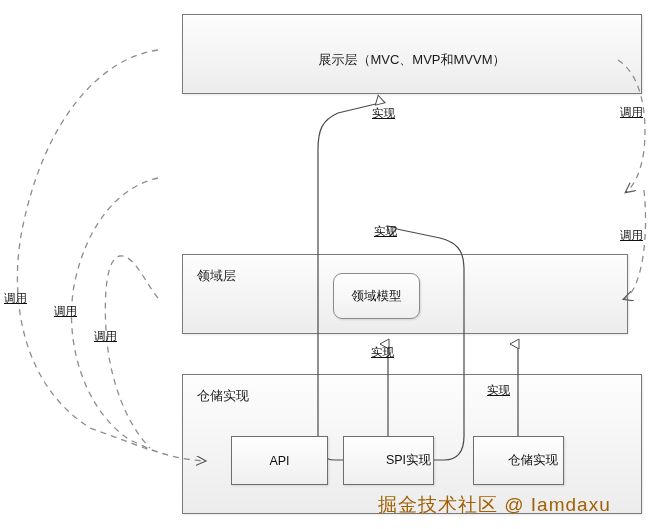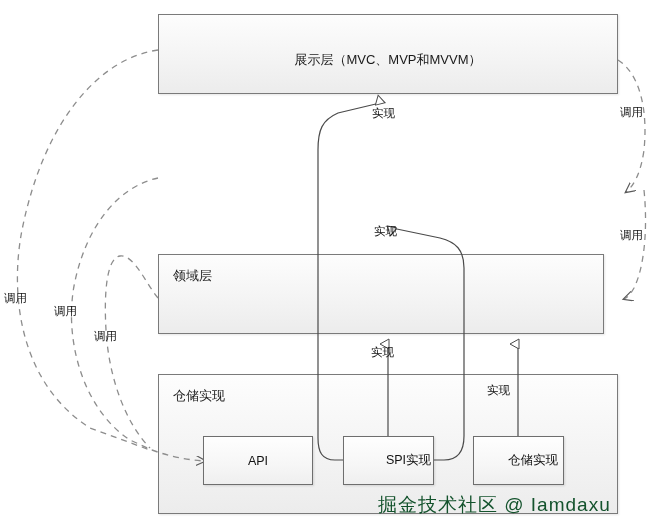--- a/index.html
+++ b/index.html
@@ -16,20 +16,21 @@
     height: 529px;
     background: #ffffff;
     overflow: hidden;
   }
   .layer-box {
     position: absolute;
     box-sizing: border-box;
     border: 1px solid #7a7a7a;
     background: linear-gradient(180deg, #fdfdfd 0%, #f4f4f4 55%, #ececec 100%);
     box-shadow: 1px 1px 2px rgba(0,0,0,0.10);
+    margin-left: 24px;
   }
   .layer-title {
     position: absolute;
     left: 14px;
     top: 12px;
     font-size: 13px;
     color: #1a1a1a;
     white-space: nowrap;
   }
   .layer-title-center {
@@ -64,25 +65,26 @@
     top: 0;
     width: 658px;
     height: 529px;
     pointer-events: none;
   }
   .edge-label {
     position: absolute;
     font-size: 11.5px;
     color: #111111;
     white-space: nowrap;
+    text-decoration: underline;
   }
   .watermark {
     position: absolute;
     font-size: 19px;
-    color: #14532d;
+    color: #a16207;
     letter-spacing: 1px;
     white-space: nowrap;
   }
 </style>
 </head>
 <body>
 
 <div id="canvas">
 
   <div class="layer-box" style="left:158px; top:14px; width:460px; height:80px;">
@@ -125,22 +127,25 @@
     <path d="M158,50 C100,58 44,120 22,230 C10,292 18,382 90,428 L150,450" fill="none" stroke="#8d8d8d" stroke-width="1.3" stroke-dasharray="6,5"></path>
 
     <path d="M158,178 C120,186 86,224 74,286 C64,342 84,410 130,440 L152,450" fill="none" stroke="#8d8d8d" stroke-width="1.3" stroke-dasharray="6,5"></path>
 
     <path d="M158,298 C146,284 134,254 120,256 C106,258 104,296 106,330
              C109,382 128,426 150,448" fill="none" stroke="#8d8d8d" stroke-width="1.3" stroke-dasharray="6,5"></path>
 
     <path d="M152,450 C168,456 186,460 205,461" fill="none" stroke="#8d8d8d" stroke-width="1.4" stroke-dasharray="6,5" marker-end="url(#open-arrow)"></path>
   </svg>
 
+  <div class="node-box rounded" style="left:333px; top:273px; width:87px; height:46px;">
+    <span>领域模型</span>
+  </div>
 
-  <div class="node-box" style="left:203px; top:436px; width:110px; height:49px;">
+  <div class="node-box" style="left:231px; top:436px; width:97px; height:49px;">
     <span>API</span>
   </div>
 
   <div class="node-box" style="left:343px; top:436px; width:91px; height:49px;padding-left:40px;">
     <span>SPI实现</span>
   </div>
 
   <div class="node-box" style="left:473px; top:436px; width:91px; height:49px;padding-left:29px;">
     <span>仓储实现</span>
   </div>

